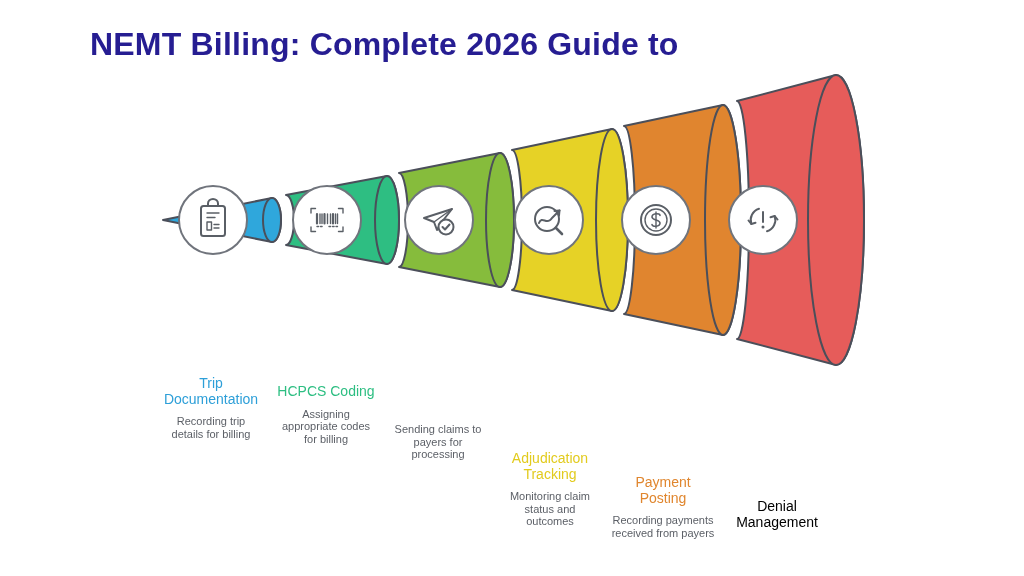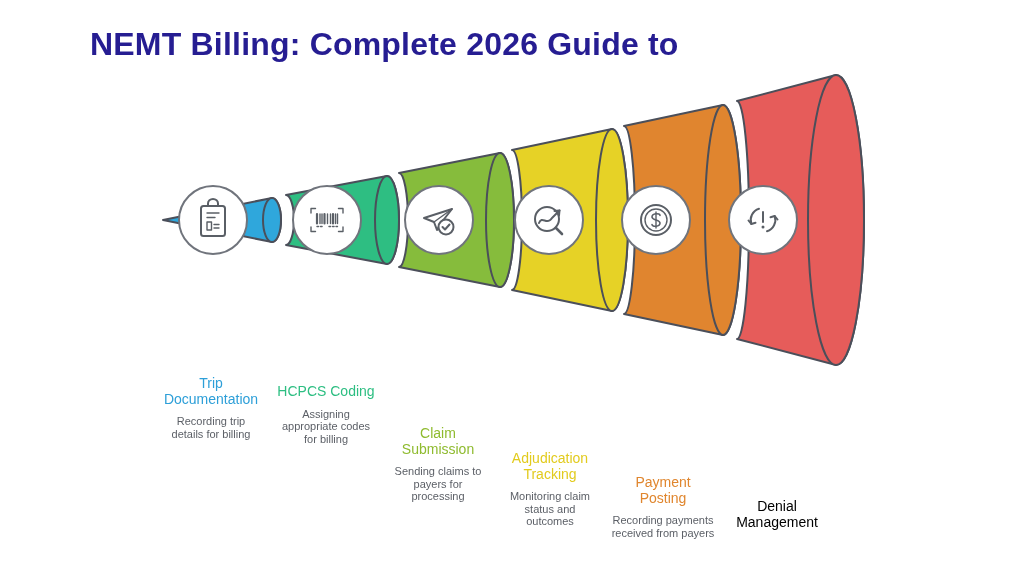--- a/index.html
+++ b/index.html
@@ -129,22 +129,20 @@
   </div>
 
   <div class="stage-label" style="left:251px;top:376px;">
     <p class="stage-name" style="color: rgb(45, 190, 130);">HCPCS Coding</p>
     <p class="stage-desc">Assigning
 appropriate codes
 for billing</p>
   </div>
 
   <div class="stage-label" style="left:363px;top:418px;">
-    <p class="stage-name" style="color: rgb(143, 187, 47);">Claim
-Submission</p>
     <p class="stage-desc">Sending claims to
 payers for
 processing</p>
   </div>
 
   <div class="stage-label" style="left:588px;top:467px;">
     <p class="stage-name" style="color: rgb(224, 134, 46);">Payment
 Posting</p>
     <p class="stage-desc">Recording payments
 received from payers</p>

